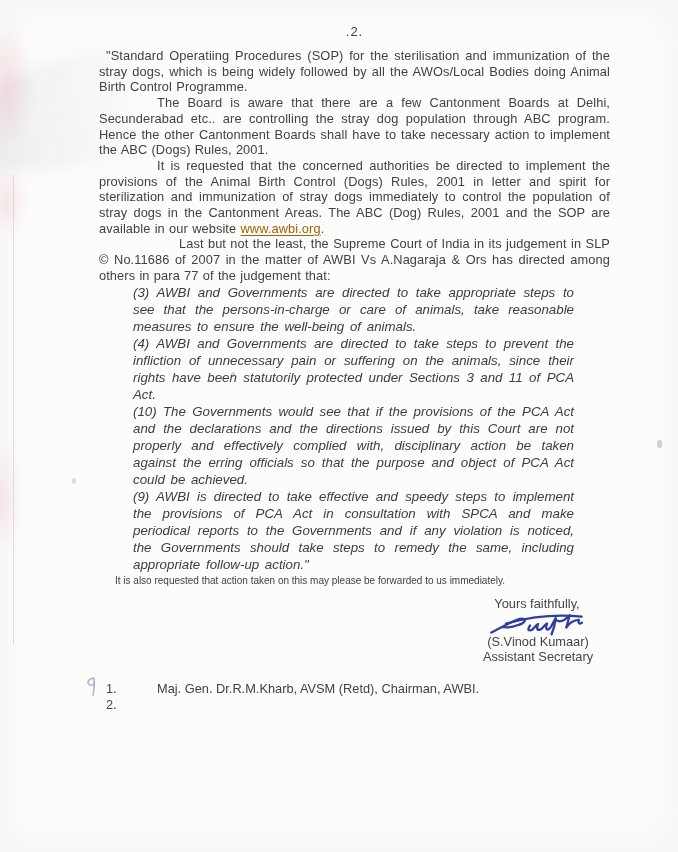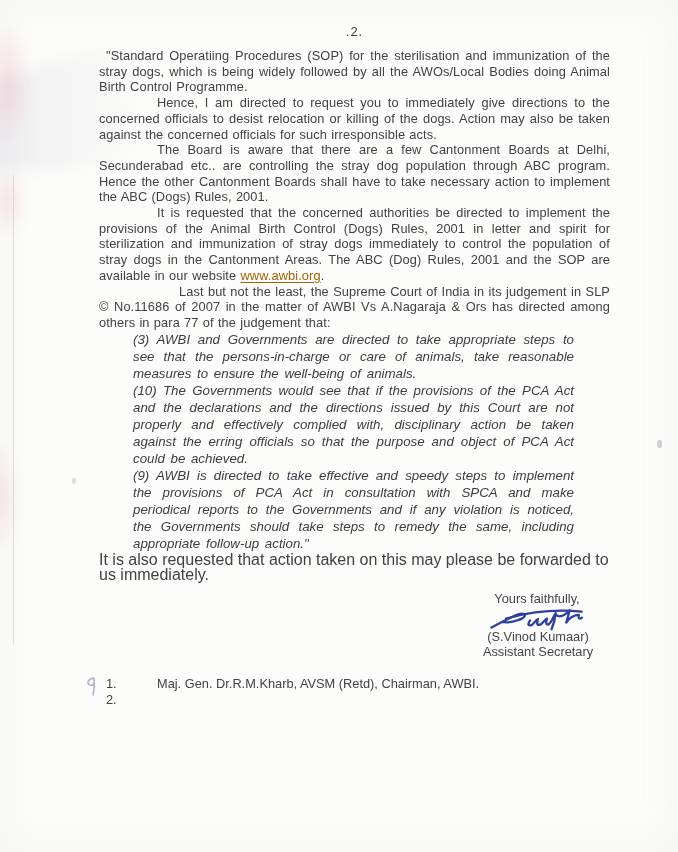--- a/index.html
+++ b/index.html
@@ -76,22 +76,22 @@
     text-align:justify;
     word-spacing:2px;
     color:#3c3c43;
   }
   .q1 { margin-bottom:5px; }
   .q2 { margin-bottom:7px; }
   .q3 { margin-bottom:2px; }
   .q4 { margin-bottom:0;  }
 
   .closing {
-    margin:0 0 8px 0;
-    font-size:16px; line-height:15.7px;
+    margin:0 0 8px 16px;
+    font-size:10px; line-height:15.7px;
   }
   .signoff {
     width:152px;
     margin-left:auto;
     margin-right:-4px;
     text-align:center;
     font-size:12.8px; line-height:15.5px;
     color:#45454b;
   }
   .signoff .valediction { display:block; text-align:center; padding-right:2px; }
@@ -120,30 +120,30 @@
   <svg class="pen-mark" width="16" height="22" viewBox="0 0 16 22">
     <path d="M10 2 C4 3 2 7 6 9 C9 10 11 7 10 4 M10 3 C11 9 10 14 9 19" fill="none" stroke="rgba(125,115,165,0.55)" stroke-width="1.6" stroke-linecap="round"></path>
   </svg>
 
   <div class="content">
 
     <div class="pagenum">.2.</div>
 
     <p class="para p1">"Standard Operatiing Procedures (SOP) for the sterilisation and immunization of the stray dogs, which is being widely followed by all the AWOs/Local Bodies doing Animal Birth Control Programme.</p>
 
-    <p class="para p2">Hence, I am directed to request you to immediately give directions to the concerned officials to desist relocation or killing of the dogs. Action may also be taken against the concerned officials for such irresponsible acts.</p>
 
     <p class="para p3">The Board is aware that there are a few Cantonment Boards at Delhi, Secunderabad etc.. are controlling the stray dog population through ABC program. Hence the other Cantonment Boards shall have to take necessary action to implement the ABC (Dogs) Rules, 2001.</p>
 
     <p class="para p4"><span>It is requested that the concerned authorities be directed to implement the provisions of the Animal Birth Control (Dogs) Rules, 2001 in letter and spirit for sterilization and immunization of stray dogs immediately to control the population of stray dogs in the Cantonment Areas. The ABC (Dog) Rules, 2001 and the SOP are available in our website</span> <a class="weblink" href="#">www.awbi.org</a><span>.</span></p>
 
     <p class="para p5">Last but not the least, the Supreme Court of India in its judgement in SLP © No.11686 of 2007 in the matter of AWBI Vs A.Nagaraja &amp; Ors has directed among others in para 77 of the judgement that:</p>
 
     <blockquote class="judgement q1">(3) AWBI and Governments are directed to take appropriate steps to see that the persons-in-charge or care of animals, take reasonable measures to ensure the well-being of animals.</blockquote>
 
+    <blockquote class="judgement q2">(4) AWBI and Governments are directed to take steps to prevent the infliction of unnecessary pain or suffering on the animals, since their rights have been statutorily protected under Sections 3 and 11 of PCA Act.</blockquote>
 
     <blockquote class="judgement q3">(10) The Governments would see that if the provisions of the PCA Act and the declarations and the directions issued by this Court are not properly and effectively complied with, disciplinary action be taken against the erring officials so that the purpose and object of PCA Act could be achieved.</blockquote>
 
     <blockquote class="judgement q4">(9) AWBI is directed to take effective and speedy steps to implement the provisions of PCA Act in consultation with SPCA and make periodical reports to the Governments and if any violation is noticed, the Governments should take steps to remedy the same, including appropriate follow-up action."</blockquote>
 
     <p class="closing">It is also requested that action taken on this may please be forwarded to us immediately.</p>
 
     <div class="signoff">
       <span class="valediction">Yours faithfully,</span>
       <svg class="signature-svg" width="100" height="30" viewBox="0 0 100 30">

